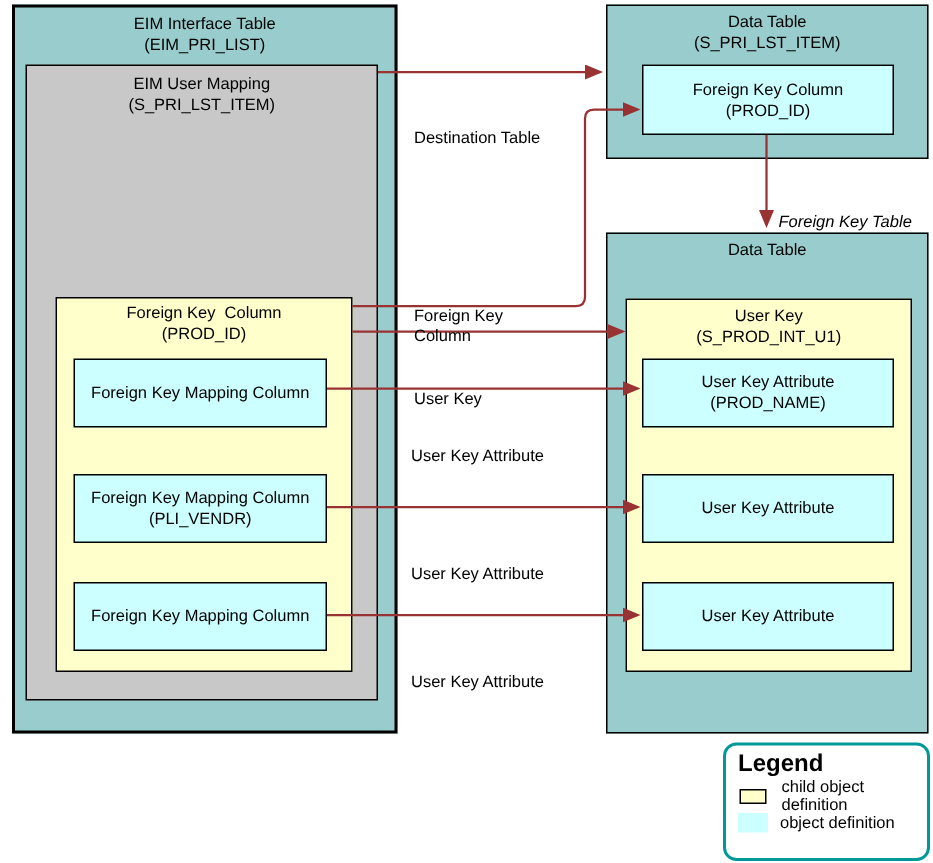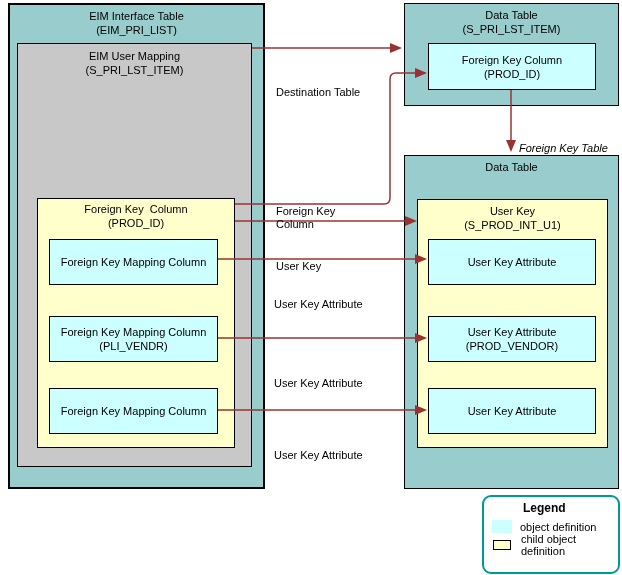--- a/index.html
+++ b/index.html
@@ -22,21 +22,21 @@
   #arrow-layer{position:absolute;left:0;top:0;width:622px;height:575px;
     pointer-events:none;z-index:30;}
   .box{z-index:10;}
   .conn-label{z-index:40;}
   
   #legend{
     position:absolute;left:482px;top:495px;width:138px;height:79px;
     box-sizing:border-box;border:2px solid #009999;border-radius:9px;
     background:#ffffff;padding:4px 8px;z-index:20;
   }
-  #legend .legend-title{font-weight:bold;font-size:12px;margin-bottom:3px;margin-left:31px;}
+  #legend .legend-title{font-weight:bold;font-size:16px;margin-bottom:3px;}
   .legend-row{display:flex;align-items:center;margin-top:5px;height:13px;}
   .swatch-cyan{width:20px;height:13px;background:#CCFFFF;margin-right:8px;flex:none;}
   .swatch-yellow{width:18px;height:10px;background:#FFFFCC;border:1px solid #000000;
     box-sizing:border-box;margin-right:10px;margin-left:1px;flex:none;}
   .swatch-arrow{width:21px;height:10px;margin-right:7px;flex:none;}
 </style>
 </head>
 <body>
 
 <div id="canvas">
@@ -81,24 +81,24 @@
     <div class="box-title">Data Table</div>
   </div>
 
   <div class="box yellow" style="left:417px;top:199px;width:191px;height:249px;padding-top:4px;">
     <div class="box-title">User Key</div>
     <div class="box-title">(S_PROD_INT_U1)</div>
   </div>
 
   <div class="box cyan center-v" style="left:428px;top:239px;width:168px;height:46px;">
     <div class="box-title">User Key Attribute</div>
+    <div class="box-title">(PROD_NAME)</div>
   </div>
   <div class="box cyan center-v" style="left:428px;top:316px;width:168px;height:46px;">
     <div class="box-title">User Key Attribute</div>
-    <div class="box-title">(PROD_VENDOR)</div>
   </div>
   <div class="box cyan center-v" style="left:428px;top:388px;width:168px;height:46px;">
     <div class="box-title">User Key Attribute</div>
   </div>
 
   <svg id="arrow-layer" viewBox="0 0 622 575" xmlns="http://www.w3.org/2000/svg">
     <defs>
       <marker id="ah" markerUnits="userSpaceOnUse" markerWidth="12" markerHeight="10" refX="10" refY="5" orient="auto">
         <path d="M0,0 L12,5 L0,10 Z" fill="#993333"></path>
       </marker>
@@ -117,22 +117,22 @@
 Column</div>
   <div class="conn-label" style="left:276px;top:229px;">User Key</div>
   <div class="conn-label" style="left:274px;top:267px;">User Key Attribute</div>
   <div class="conn-label" style="left:274px;top:346px;">User Key Attribute</div>
   <div class="conn-label" style="left:274px;top:418px;">User Key Attribute</div>
   <div class="conn-label" style="left:519px;top:111px;font-style:italic;">Foreign Key Table</div>
 
   <div id="legend">
     <div class="legend-title">Legend</div>
     <div class="legend-row">
+      <span class="swatch-yellow"></span>
+      <span>child object definition</span>
+    </div>
+    <div class="legend-row">
       <span class="swatch-cyan"></span>
       <span>object definition</span>
-    </div>
-    <div class="legend-row">
-      <span class="swatch-yellow"></span>
-      <span>child object definition</span>
     </div>
   </div>
 
 </div>
 
 </body></html>

